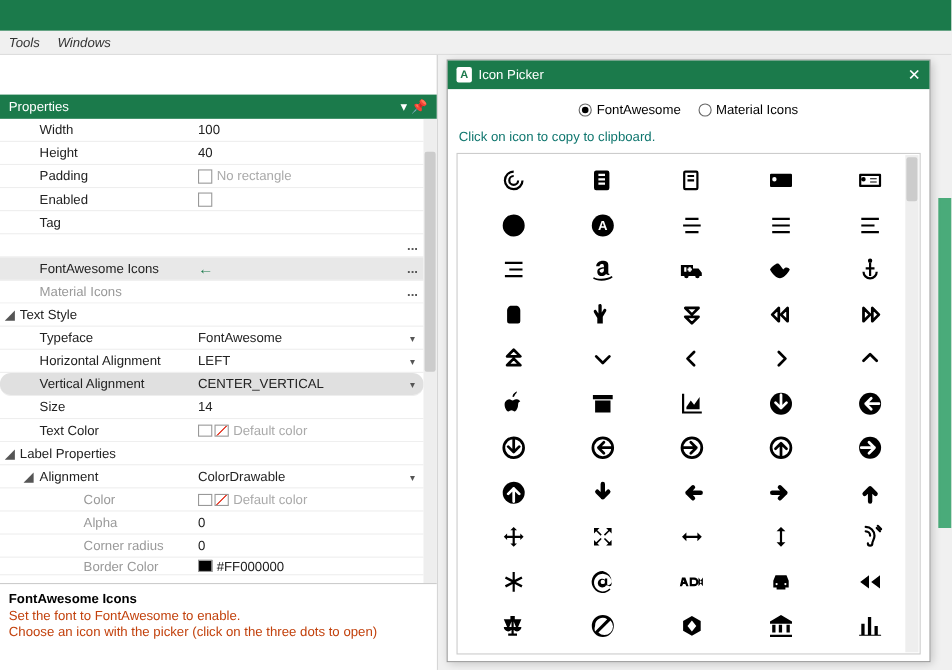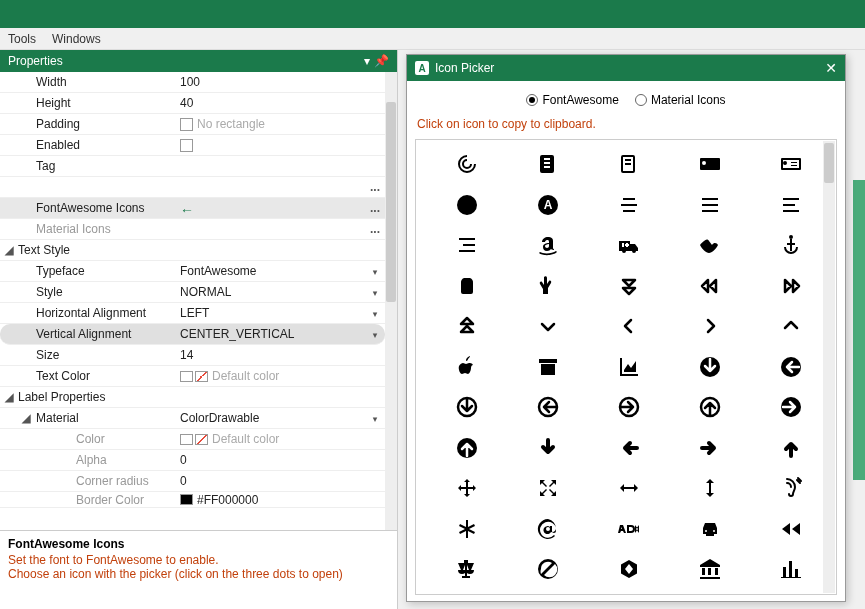--- a/index.html
+++ b/index.html
@@ -1,26 +1,26 @@
 <!DOCTYPE html>
 <html><head>
 <meta charset="utf-8">
 <style>
 * { box-sizing: border-box; margin: 0; padding: 0; font-family: "Segoe UI", Tahoma, sans-serif; font-size: 12px; }
 body { width: 865px; height: 609px; overflow: hidden; background: #f0f0f0; }
 
 .titlebar { height: 28px; background: #1b7a4b; }
 .menubar { height: 22px; background: #f0f0f0; display: flex; align-items: center; padding: 0 8px; gap: 16px; border-bottom: 1px solid #ddd; }
-.menubar span { color: #333; cursor: pointer; }
+.menubar span { color: #333; cursor: pointer; font-style: italic; }
 
 .workspace { display: flex; height: calc(100% - 50px); }
 
 
 .panel { width: 398px; background: #fff; border-right: 1px solid #ccc; display: flex; flex-direction: column; }
-.panel-header { background: #1b7a4b; color: #fff; height: 22px; display: flex; align-items: center; padding: 0 8px; justify-content: space-between; }
+.panel-header { background: #1b7a4b; color: #fff; height: 22px; display: flex; align-items: center; padding: 0 8px; justify-content: space-between; margin-top: 36px; }
 .panel-header-icons { display: flex; gap: 4px; align-items: center; font-size: 10px; }
 
 .prop-scroll { flex: 1; overflow-y: auto; border-bottom: 1px solid #ccc; position: relative; }
 .prop-grid { width: calc(100% - 12px); }
 .prop-row { display: flex; height: 21px; align-items: center; border-bottom: 1px solid #eee; }
 .prop-row.selected { background: #e8e8e8; }
 .prop-row.highlight { background: #e0e0e0; border-radius: 10px; }
 .prop-label { width: 180px; padding-left: 36px; color: #222; display: flex; align-items: center; gap: 4px; }
 .prop-label.sub { padding-left: 76px; color: #999; }
 .prop-value { flex: 1; display: flex; align-items: center; gap: 4px; color: #222; position: relative; }
@@ -53,21 +53,21 @@
 .picker-titlebar { height: 26px; background: #1b7a4b; color: #fff; display: flex; align-items: center; padding: 0 8px; justify-content: space-between; }
 .picker-title-left { display: flex; align-items: center; gap: 6px; }
 .picker-title-left .appicon { width: 14px; height: 14px; background: #fff; color: #1b7a4b; display: flex; align-items: center; justify-content: center; font-weight: bold; font-size: 10px; border-radius: 2px; }
 .picker-close { cursor: pointer; font-size: 14px; }
 
 .picker-body { flex: 1; display: flex; flex-direction: column; padding: 6px 8px; }
 .picker-radios { display: flex; justify-content: center; gap: 16px; padding: 6px 0; align-items: center; }
 .radio { display: flex; align-items: center; gap: 4px; cursor: pointer; }
 .radio .dot { width: 12px; height: 12px; border: 1px solid #666; border-radius: 50%; display: flex; align-items: center; justify-content: center; }
 .radio.checked .dot::after { content: ""; width: 6px; height: 6px; background: #000; border-radius: 50%; }
-.picker-hint { padding: 4px 2px 8px 2px; color: #c2410c; }
+.picker-hint { padding: 4px 2px 8px 2px; color: #0f766e; }
 
 .icon-grid-wrap { flex: 1; border: 1px solid #ccc; position: relative; overflow: hidden; }
 .icon-grid { display: grid; grid-template-columns: repeat(5, 1fr); gap: 0; padding: 4px 4px 4px 10px; height: 100%; overflow: hidden; }
 .icon-cell { height: 40px; display: flex; align-items: center; justify-content: center; cursor: pointer; }
 .icon-cell svg { width: 24px; height: 24px; fill: #000; }
 .icon-grid-wrap .scrollbar-stub-v { top: 1px; right: 1px; height: calc(100% - 2px); }
 
 .side-stub { position: absolute; right: 0; top: 130px; width: 12px; height: 300px; background: #4aab7a; }
 </style>
 </head>
@@ -144,25 +144,20 @@
         <div class="cat-row">
           <span class="cat-caret">◢</span>
           <span class="cat-label">Text Style</span>
         </div>
         <div class="prop-row">
           <div class="prop-label">Typeface</div>
           <div class="prop-value">FontAwesome</div>
           <div class="prop-drop"></div>
         </div>
         <div class="prop-row">
-          <div class="prop-label">Style</div>
-          <div class="prop-value">NORMAL</div>
-          <div class="prop-drop"></div>
-        </div>
-        <div class="prop-row">
           <div class="prop-label">Horizontal Alignment</div>
           <div class="prop-value">LEFT</div>
           <div class="prop-drop"></div>
         </div>
         <div class="prop-row highlight">
           <div class="prop-label">Vertical Alignment</div>
           <div class="prop-value">CENTER_VERTICAL</div>
           <div class="prop-drop"></div>
         </div>
         <div class="prop-row">
@@ -182,21 +177,21 @@
           <div style="width:20px"></div>
         </div>
 
         <div class="cat-row">
           <span class="cat-caret">◢</span>
           <span class="cat-label">Label Properties</span>
         </div>
         <div class="prop-row">
           <div class="prop-label">
               <span class="cat-caret" style="width:12px;margin-left:-16px;">◢</span>
-              <span>Material</span>
+              <span>Alignment</span>
             </div>
           <div class="prop-value">ColorDrawable</div>
           <div class="prop-drop"></div>
         </div>
         <div class="prop-row">
           <div class="prop-label sub">Color</div>
           <div class="prop-value">
             <span class="colorwell">
                 <span class="sw1"></span>
                 <span class="sw2"></span>

